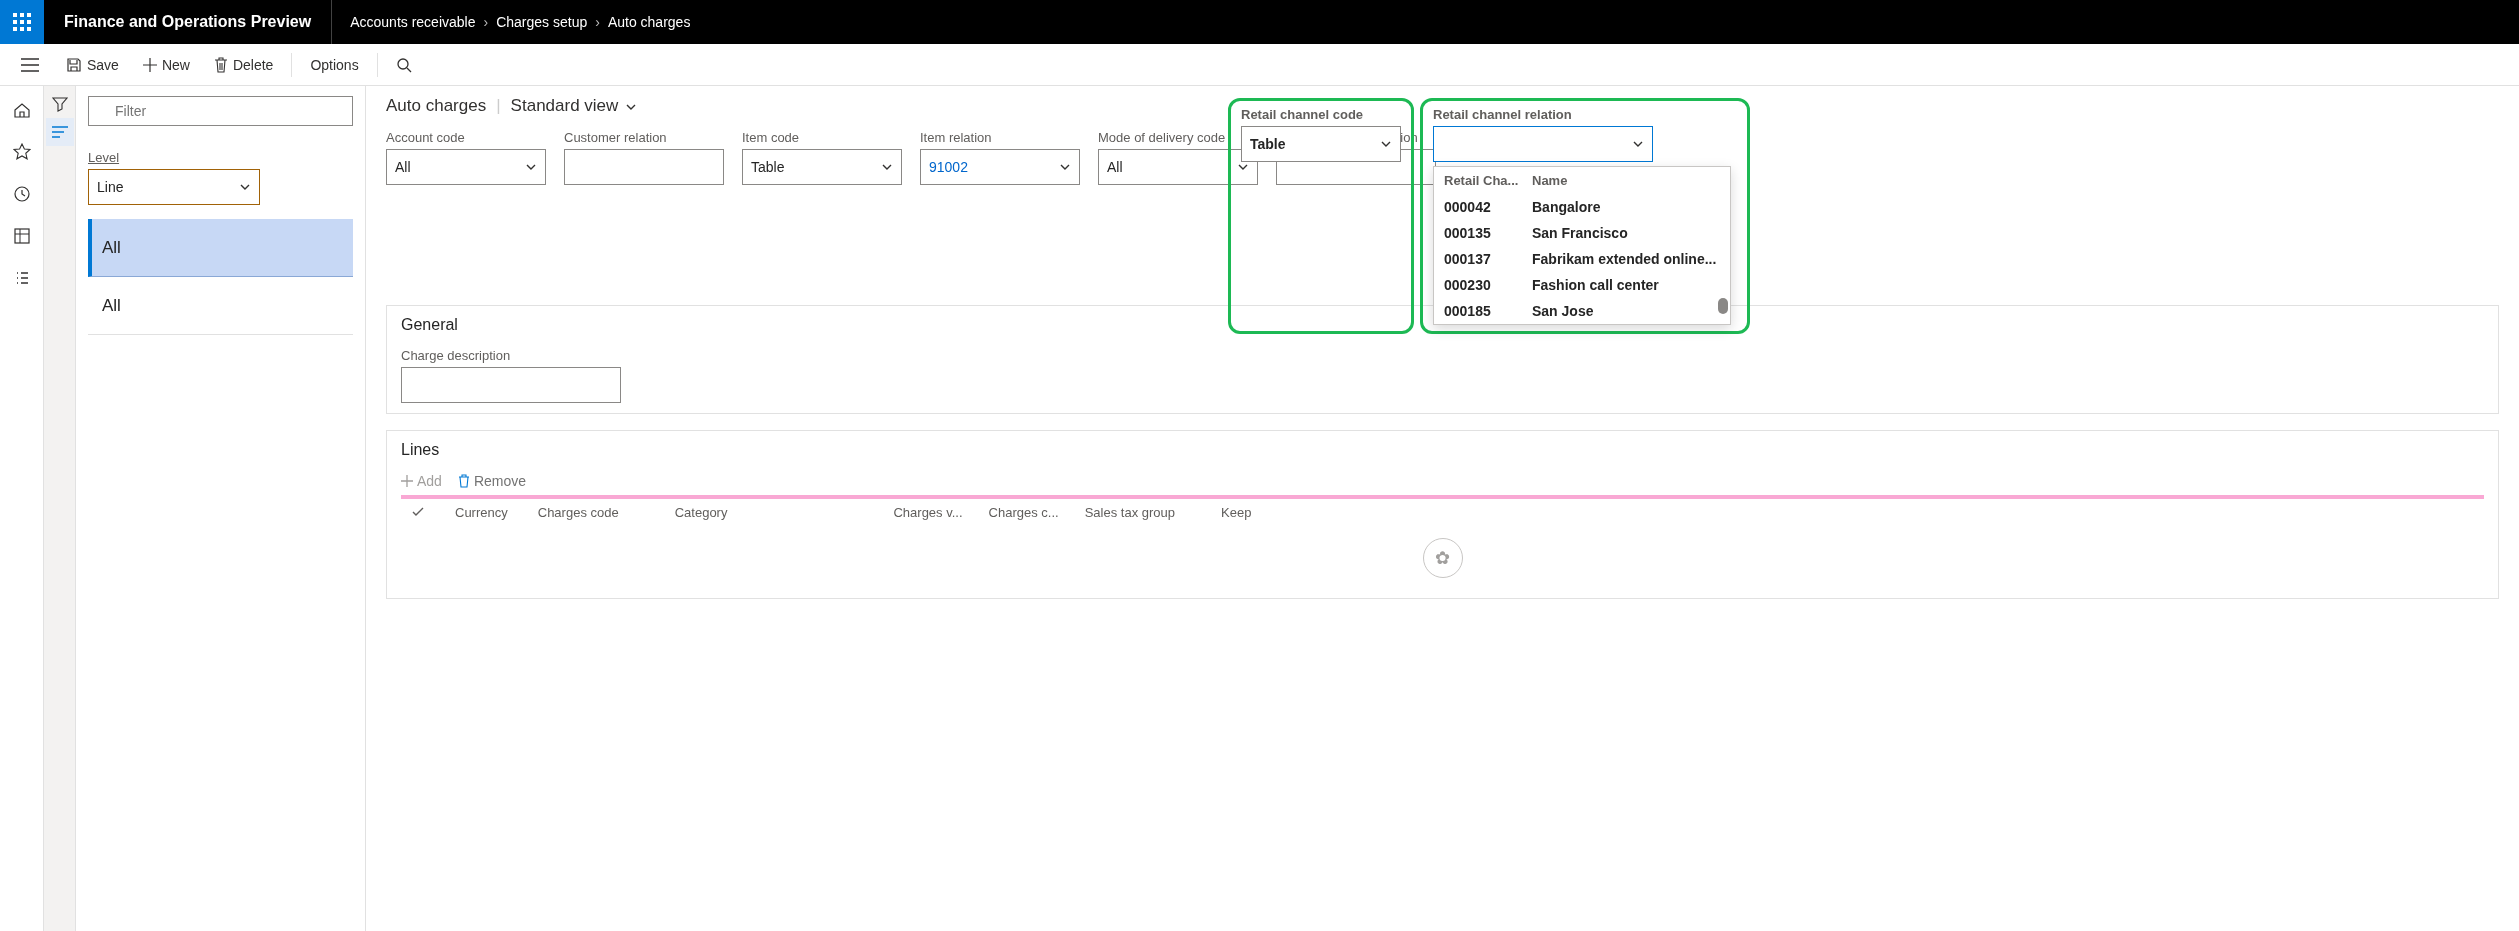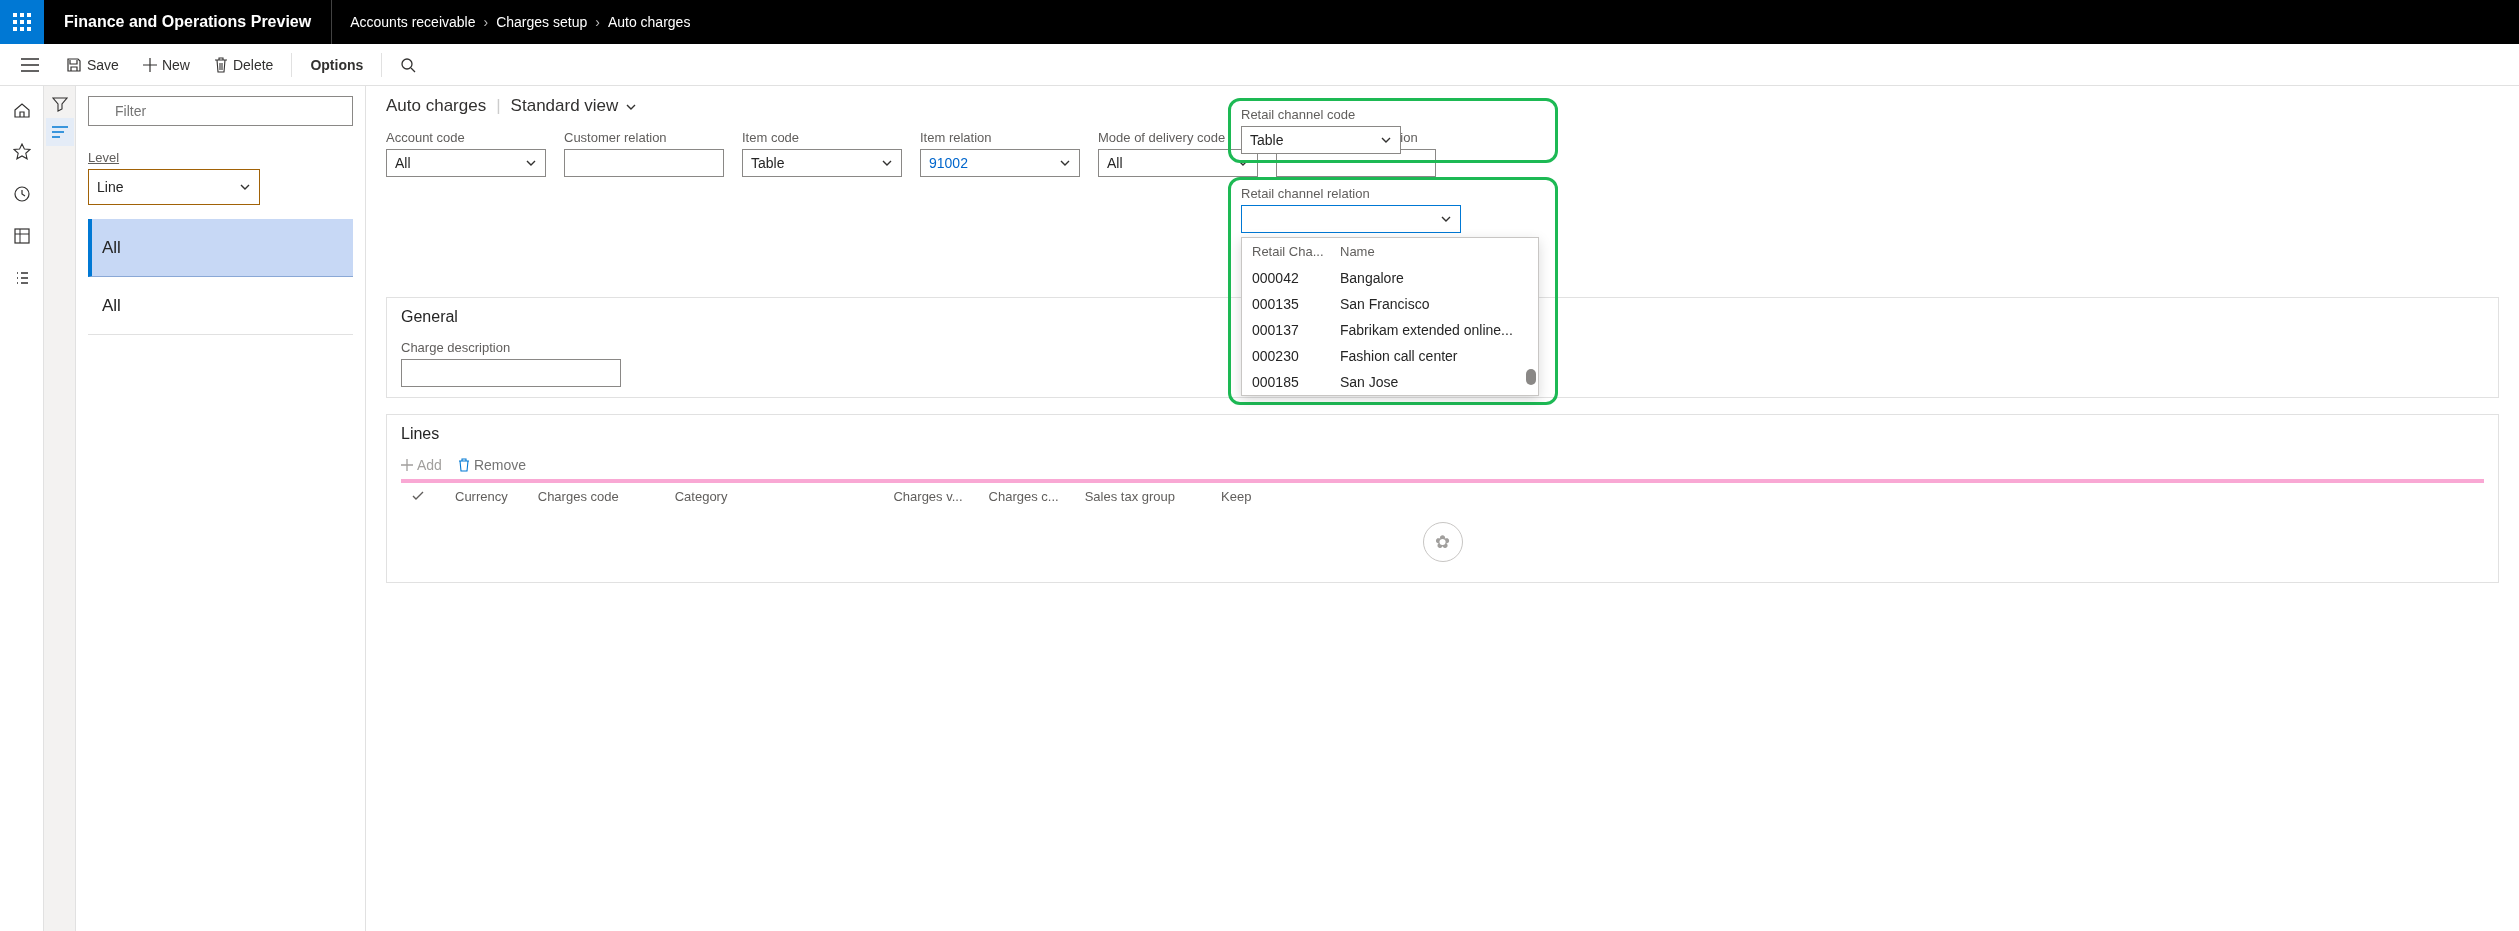--- a/index.html
+++ b/index.html
@@ -12,21 +12,21 @@
     .waffle-dots span { width:4px; height:4px; background:#fff; }
     .brand { padding: 0 20px; font-size: 16px; font-weight: 600; border-right: 1px solid #424242; height: 100%; display:flex; align-items:center; }
     .breadcrumbs { display:flex; align-items:center; padding: 0 18px; gap: 8px; font-size: 14px; }
     .bc-sep { color:#bbb; }
     
     
     .actionbar { height: 42px; border-bottom: 1px solid #e1e1e1; display:flex; align-items:center; padding: 0 8px; gap: 4px; }
     .left-strip { width: 44px; display:flex; justify-content:center; }
     .menu-icon, .icon-btn { width: 36px; height: 36px; display:flex; align-items:center; justify-content:center; cursor:pointer; color:#323130; }
     .act { display:flex; align-items:center; gap:5px; padding: 6px 10px; cursor:pointer; font-size:14px; color:#323130; }
-    .act.plain { font-weight:700; }
+    .act.plain { font-weight:400; }
     .vbar { width:1px; height:24px; background:#e1e1e1; margin: 0 4px; }
     
     
     .main { display:flex; height: calc(100vh - 86px); min-height: 500px; }
     .railcol { width:44px; border-right:1px solid #e1e1e1; display:flex; flex-direction:column; align-items:center; padding-top:4px; gap:2px; }
     .rail-btn { width:40px; height:40px; display:flex; align-items:center; justify-content:center; cursor:pointer; }
     
     .sidecol { width: 32px; background:#f3f2f1; display:flex; flex-direction:column; align-items:center; padding-top:4px; border-right:1px solid #e1e1e1;}
     .side-btn { width:28px; height:28px; display:flex; align-items:center; justify-content:center; cursor:pointer; }
     .side-btn.active { background:#e4ecf7; }
@@ -42,21 +42,21 @@
     .list-item.selected { background:#c7d8f5; border-left: 4px solid #0078d4; padding-left:10px; border-bottom:1px solid #8aa8d6;}
     .list-item.plain { border-bottom:1px solid #e1e1e1; }
     
     .content { flex:1; padding: 10px 20px; position:relative; overflow:hidden;}
     .viewline { display:flex; align-items:center; gap:10px; font-size:17px; color:#323130; margin-bottom:14px;}
     .viewline .sep { color:#ccc; }
     
     .fieldrow { display:flex; gap: 18px; flex-wrap:wrap; }
     .fld { display:flex; flex-direction:column; gap:4px; }
     .fld label { font-size:13px; color:#605e5c; }
-    .input, .dd { height:28px; border:1px solid #8a8886; background:#fff; padding:0 8px; font-size:14px; }
+    .input, .dd { height:36px; border:1px solid #8a8886; background:#fff; padding:0 8px; font-size:14px; }
     .dd { display:flex; align-items:center; justify-content:space-between; cursor:pointer; } .w160 { width:160px;}
     .link { color:#0066cc; }
     
     .highlight { border:3px solid #1db954; border-radius:12px; padding: 6px 10px; margin-top:8px; position:relative;}
     .highlight.single { display:inline-block; }
     
     .section { border:1px solid #e1e1e1; margin-top:16px; padding: 10px 14px; }
     .section-title { font-size:16px; padding-bottom:8px; }
     
     .rowbar { display:flex; gap:16px; align-items:center; padding: 6px 0;}
@@ -73,21 +73,21 @@
     .pop-body { max-height: 170px; overflow-y:auto; }
     .pop-row { display:flex; padding:5px 10px; cursor:pointer; font-size:14px;}
     .pop-row span:first-child { width:88px; }
     .pop-row span:last-child { flex:1; overflow:hidden; text-overflow:ellipsis; white-space:nowrap;}
     .pop-scrollthumb { position:absolute; right:2px; bottom:10px; width:10px; height:16px; background:#8a8886; border-radius:5px;}
 
     .chev { width:12px; height:12px; }
     .empty-illustration { display:flex; justify-content:center; padding:10px;}
     .circ { width:40px; height:40px; border:1px solid #c8c6c4; border-radius:50%; display:flex; align-items:center; justify-content:center; color:#a19f9d; font-size:18px;}
 
-    .right-stack { position:absolute; left: 862px; top: 4px; display:flex; flex-direction:column; gap:6px; }
+    .right-stack { position:absolute; left: 862px; top: 4px; display:flex; flex-direction:row; gap:6px;font-weight:bold; }
   </style>
 </head>
 <body>
 
 <div class="topbar">
   <div class="waffle">
     <div class="waffle-dots">
       <span></span>
         <span></span>
         <span></span>

